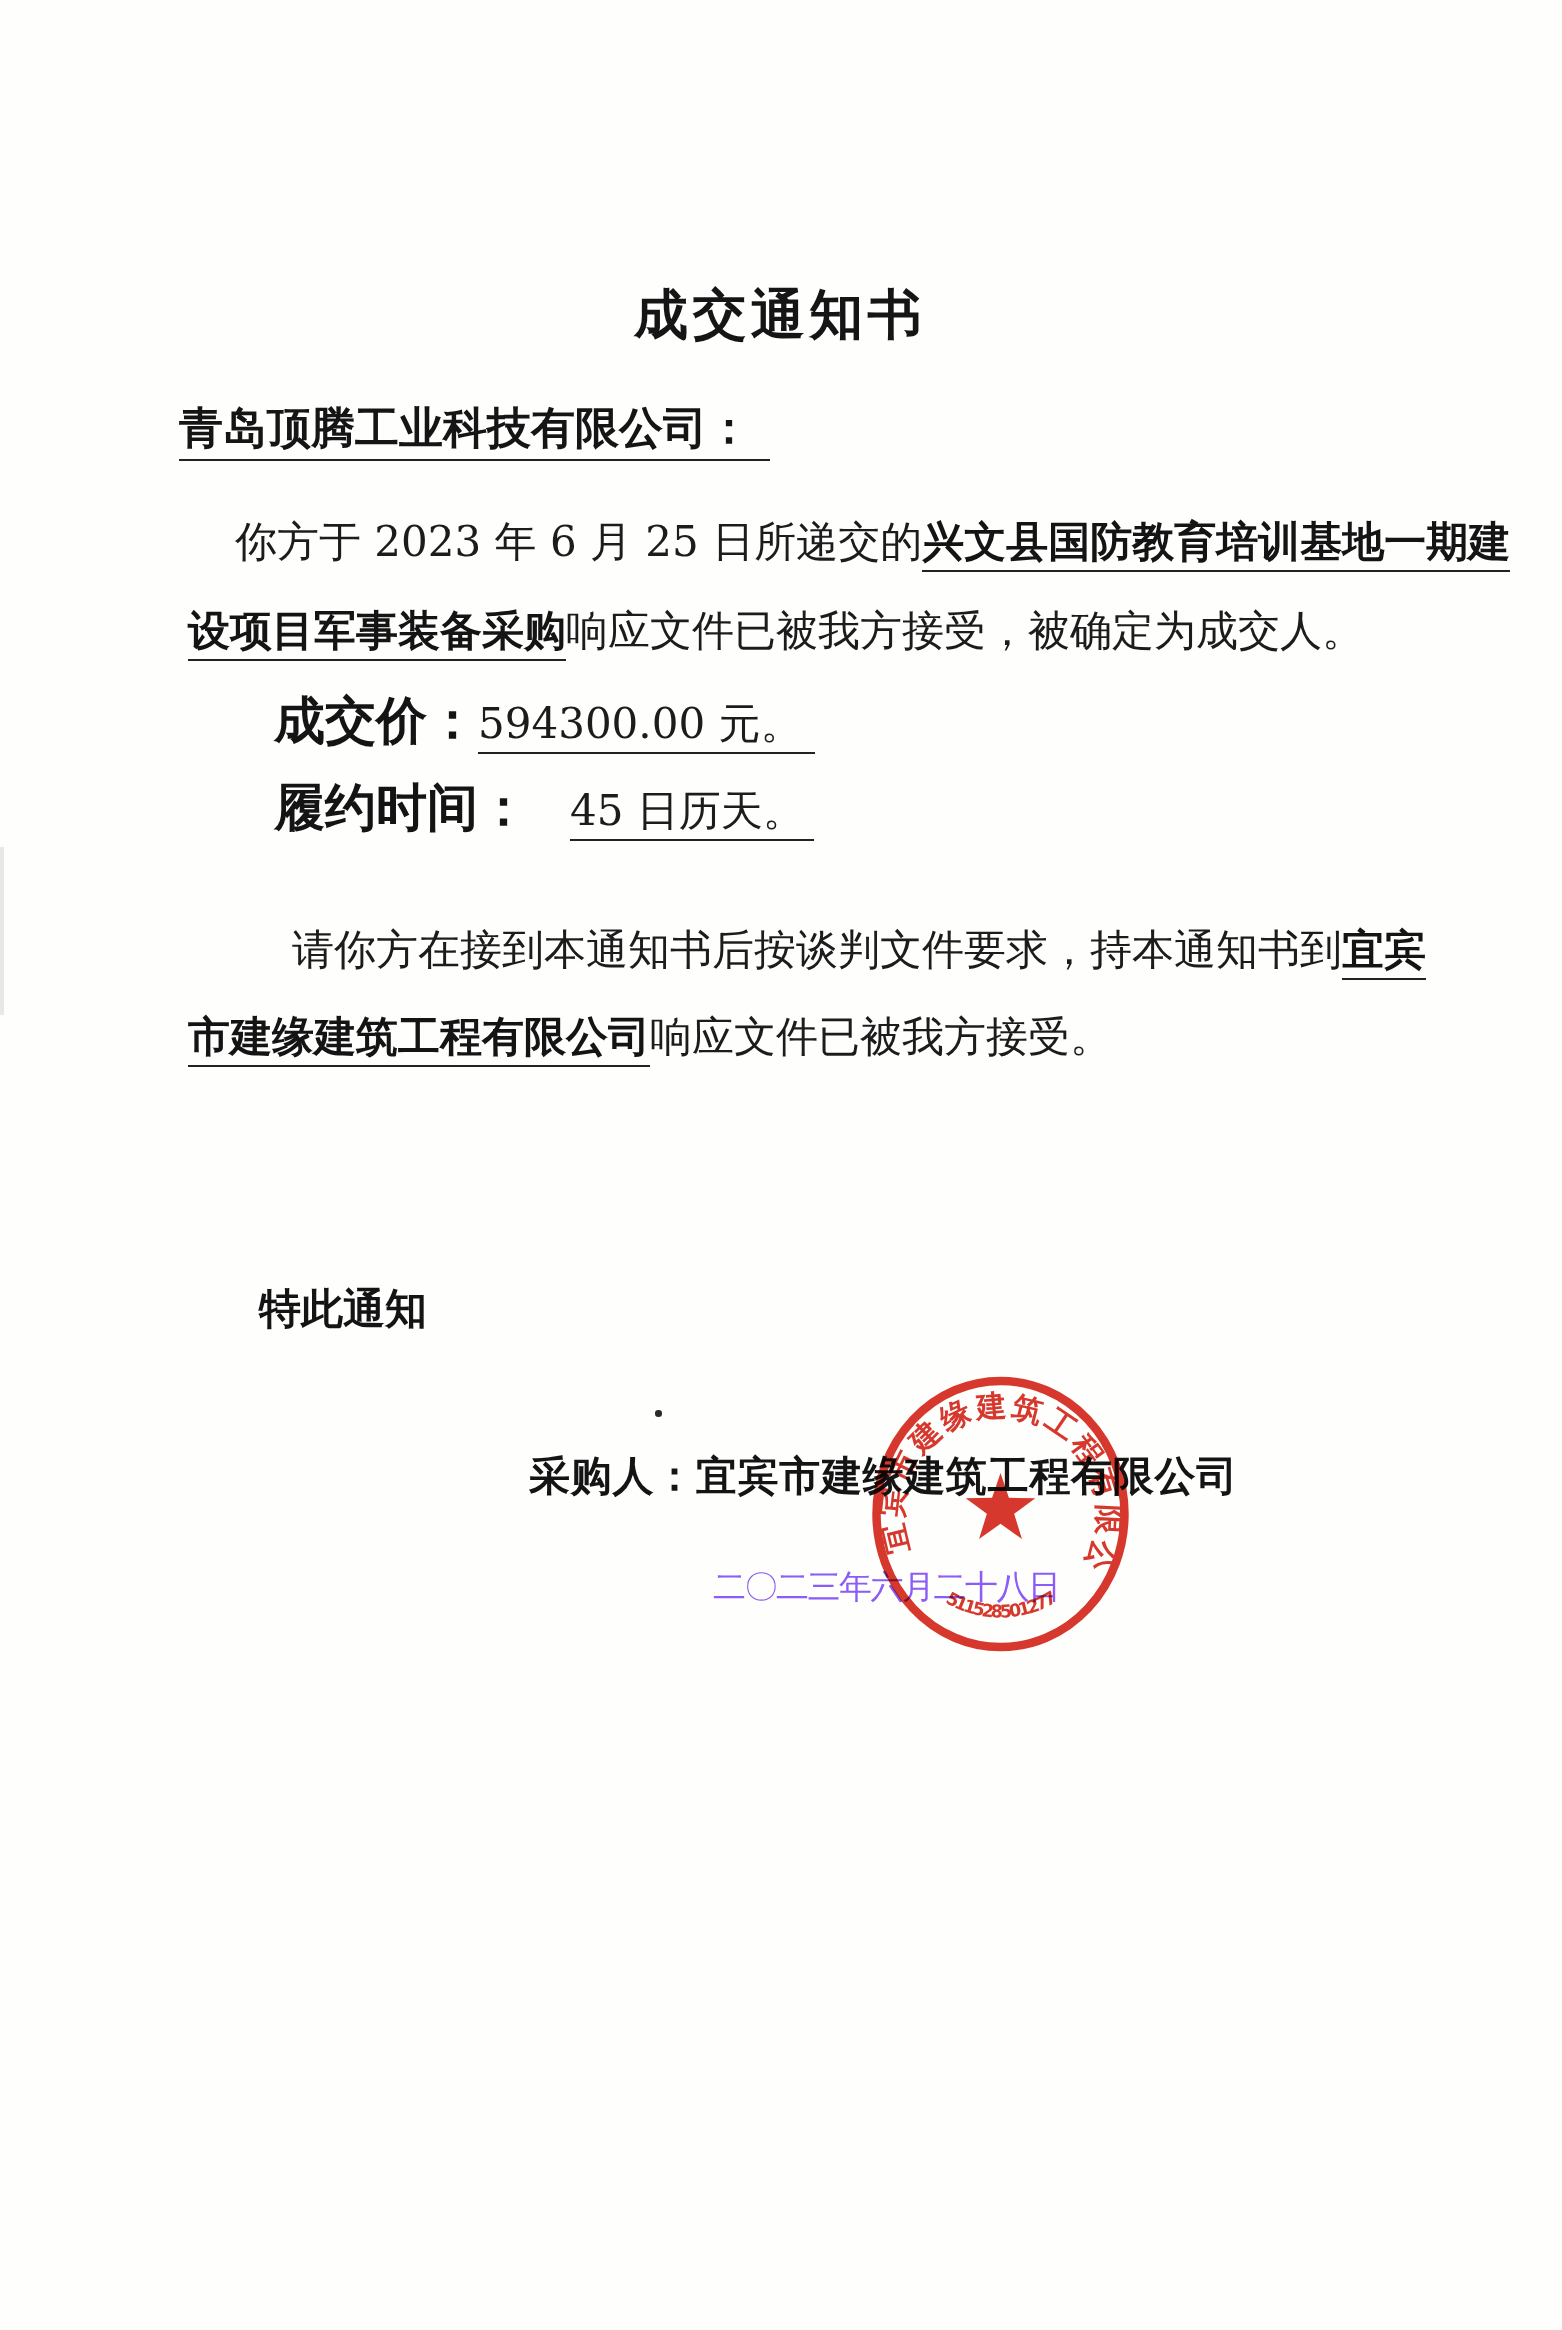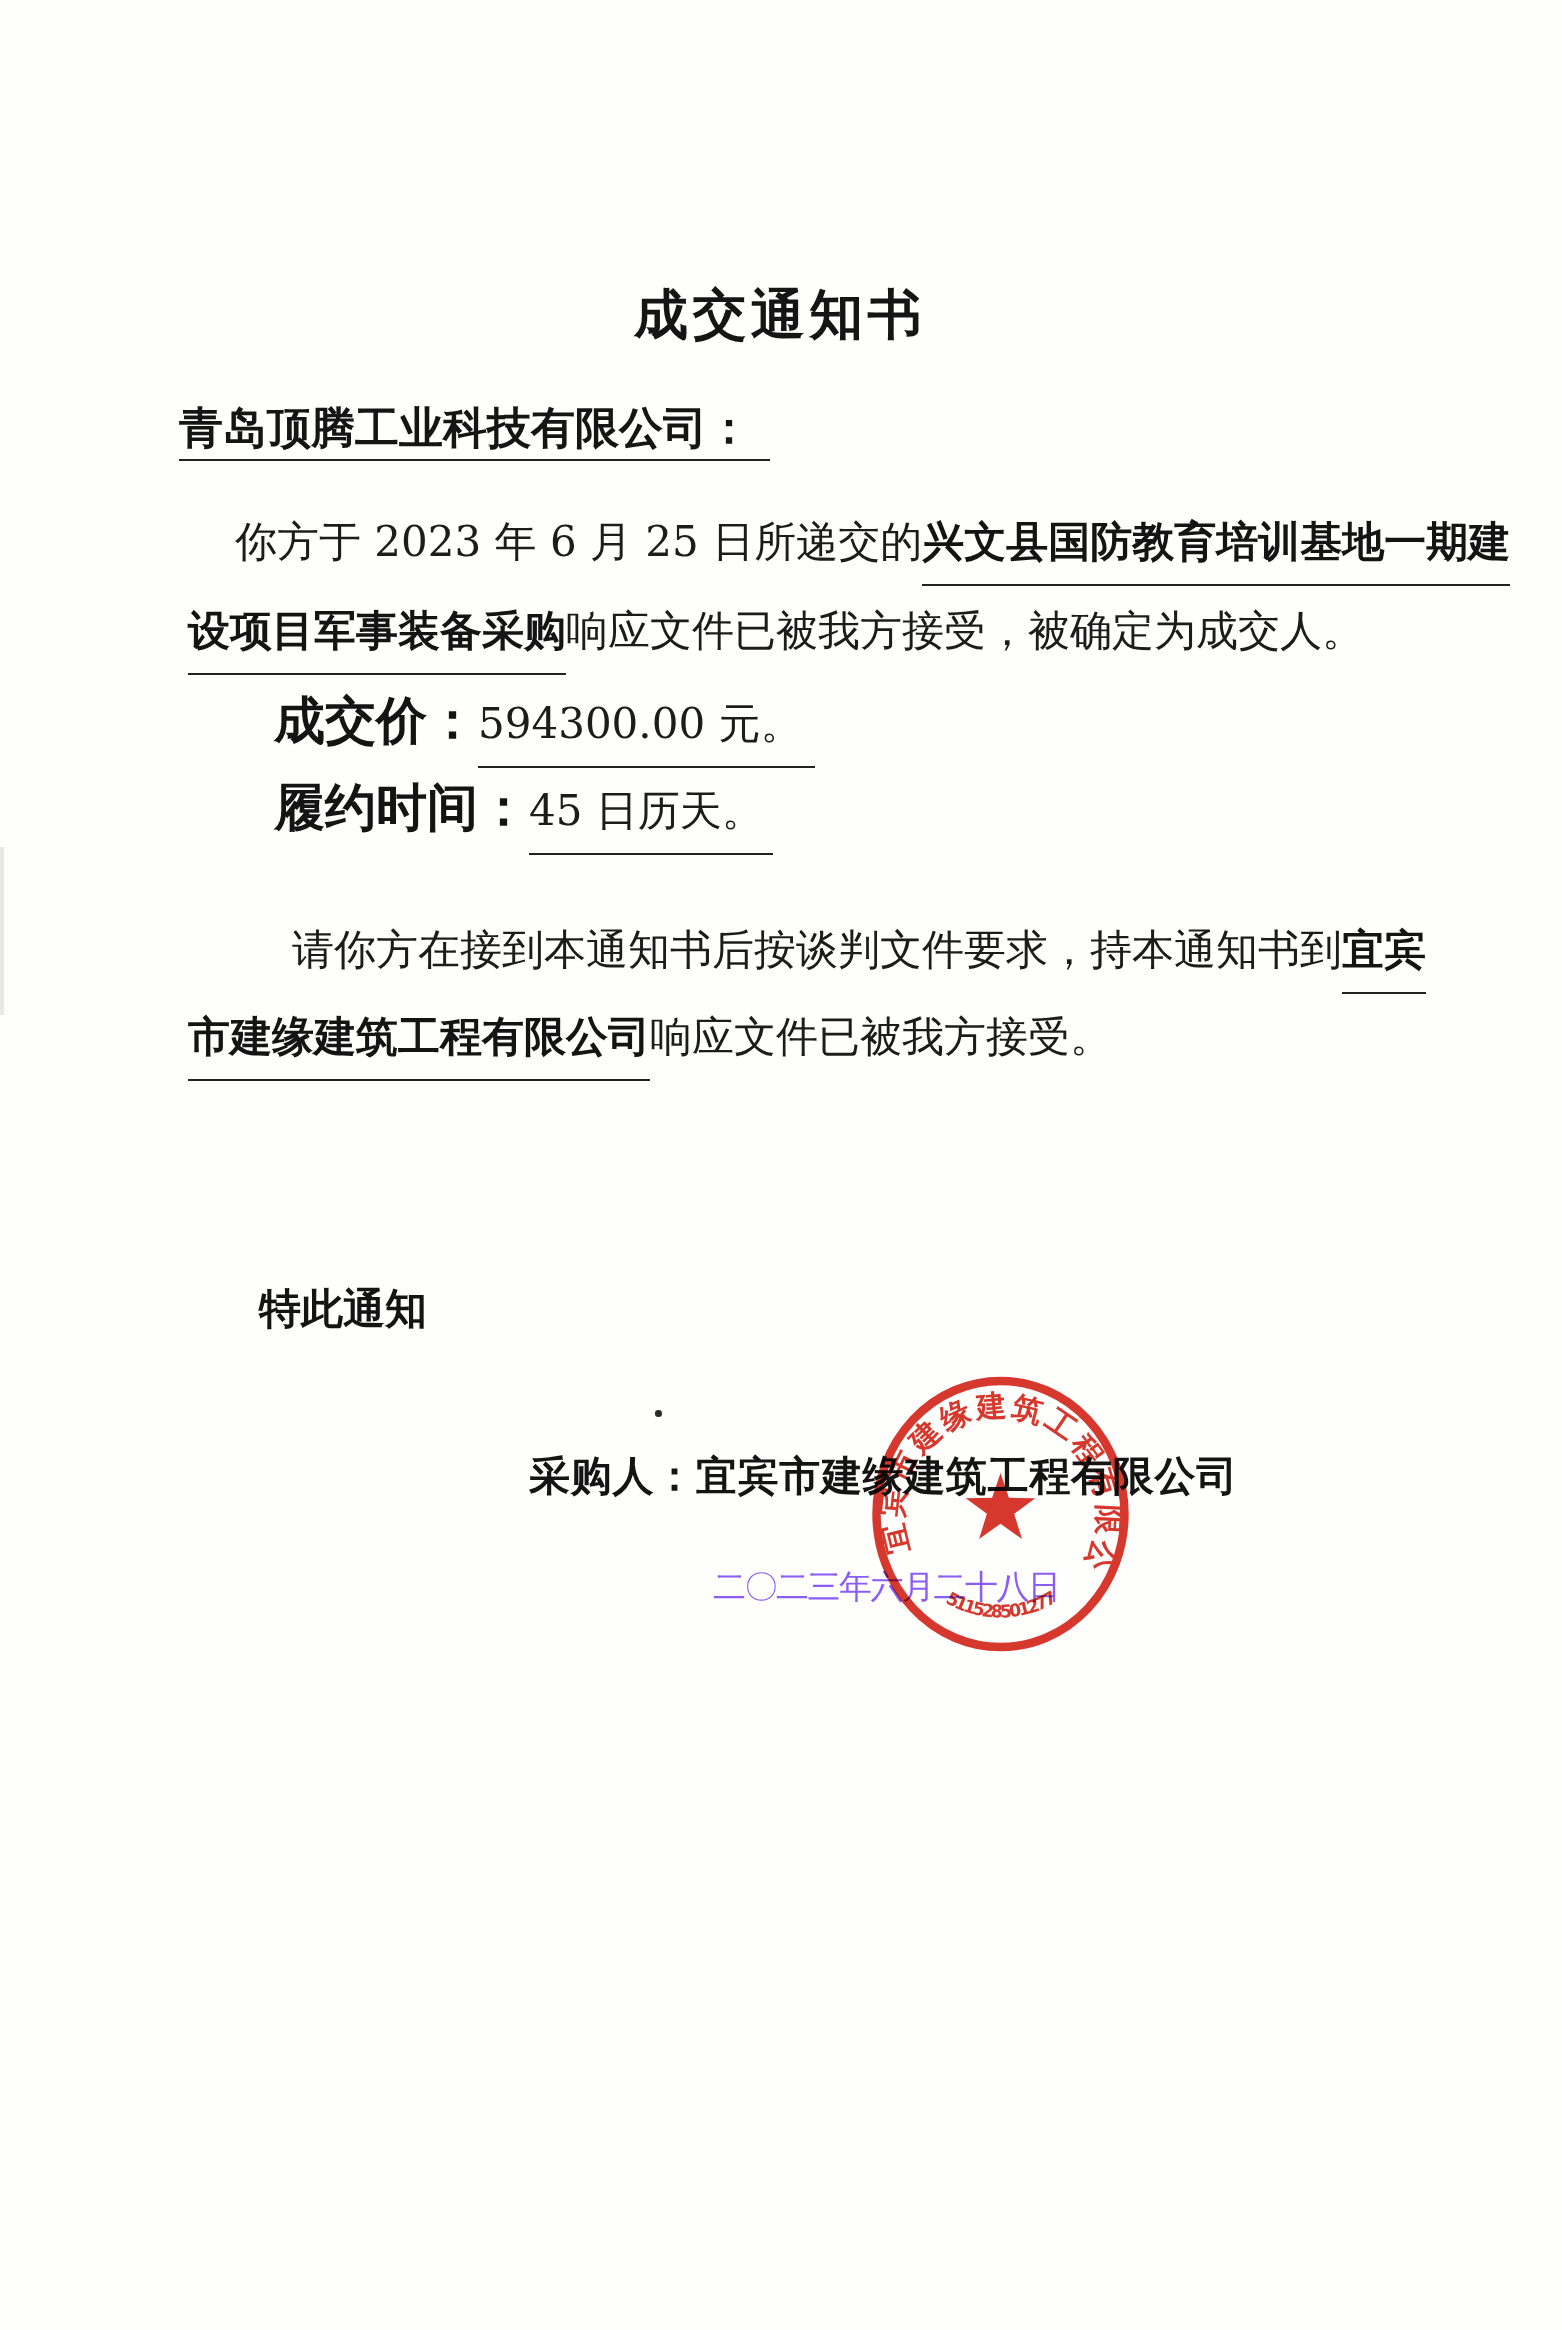--- a/index.html
+++ b/index.html
@@ -14,21 +14,21 @@
   .abs{position:absolute;white-space:nowrap;line-height:1.15;}
   .doc-title{
     font-size:54px;font-weight:bold;letter-spacing:4.4px;color:#151515;margin-left:16px;
   }
   .addressee{
     font-size:44px;font-weight:bold;color:#151515;
     border-bottom:2.9px solid #222;padding:0 19px 5.8px 0;text-align:right;
   }
   .body-line{font-size:42px;}
   .b{font-weight:bold;color:#141414;}
-  .u{border-bottom:2.9px solid #222;padding-bottom:18px;}
+  .u{border-bottom:2.9px solid #222;padding-bottom:4px;}
   .label{font-size:51px;font-weight:bold;color:#141414;}
   .value{font-size:42px;}
   .closing{font-size:42px;font-weight:bold;color:#141414;}
   .signature{font-size:41px;font-weight:bold;color:#141414;letter-spacing:0.7px;}
   .date-line{font-size:33px;letter-spacing:-1.5px;color:#8b5cf6;}
   .stamp{
     position:absolute;left:870px;top:1374px;width:261px;height:280px;
     mix-blend-mode:multiply;opacity:0.93;
   }
   .scan-dot{
@@ -53,21 +53,21 @@
 
 <div class="abs body-line" style="left:188px;top:607px;">
   <span class="b u">设项目军事装备采购</span><span>响应文件已被我方接受，被确定为成交人。</span>
 </div>
 
 <div class="abs" style="left:274px;top:691px;">
   <span class="label">成交价：</span><span class="value u" style="padding-right:13px;">594300.00 元。</span>
 </div>
 
 <div class="abs" style="left:274px;top:778px;">
-  <span class="label">履约时间：</span><span class="value u" style="padding-right:8.8px;">45 日历天。</span>
+  <span class="label">履约时间：</span><span class="value u" style="padding-right:8.8px;margin-left:41px;">45 日历天。</span>
 </div>
 
 <div class="abs body-line" style="left:292px;top:926px;">
   <span>请你方在接到本通知书后按谈判文件要求，持本通知书到</span><span class="b u">宜宾</span>
 </div>
 
 <div class="abs body-line" style="left:188px;top:1013px;">
   <span class="b u">市建缘建筑工程有限公司</span><span>响应文件已被我方接受。</span>
 </div>
 

